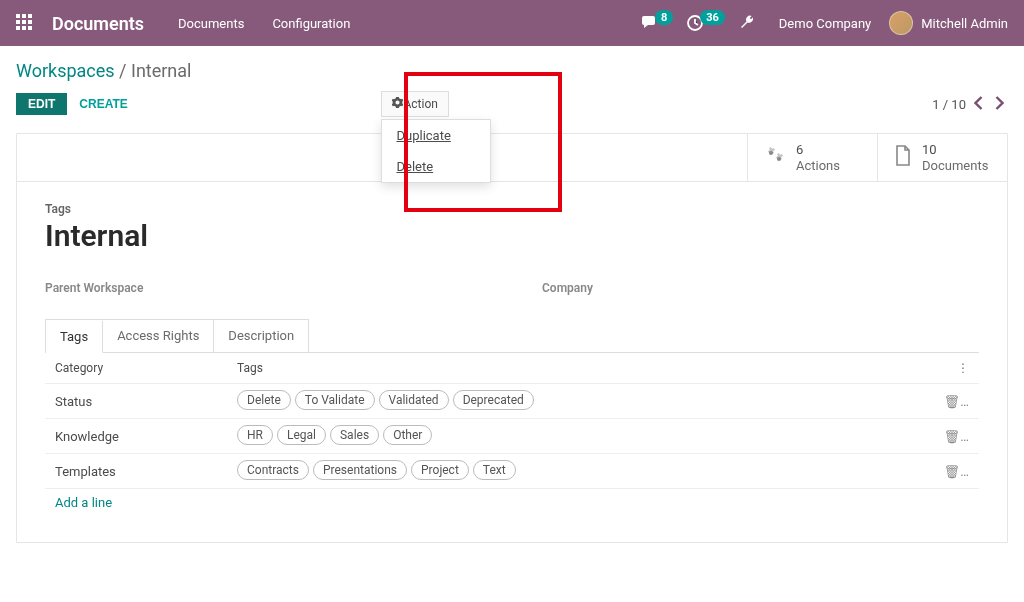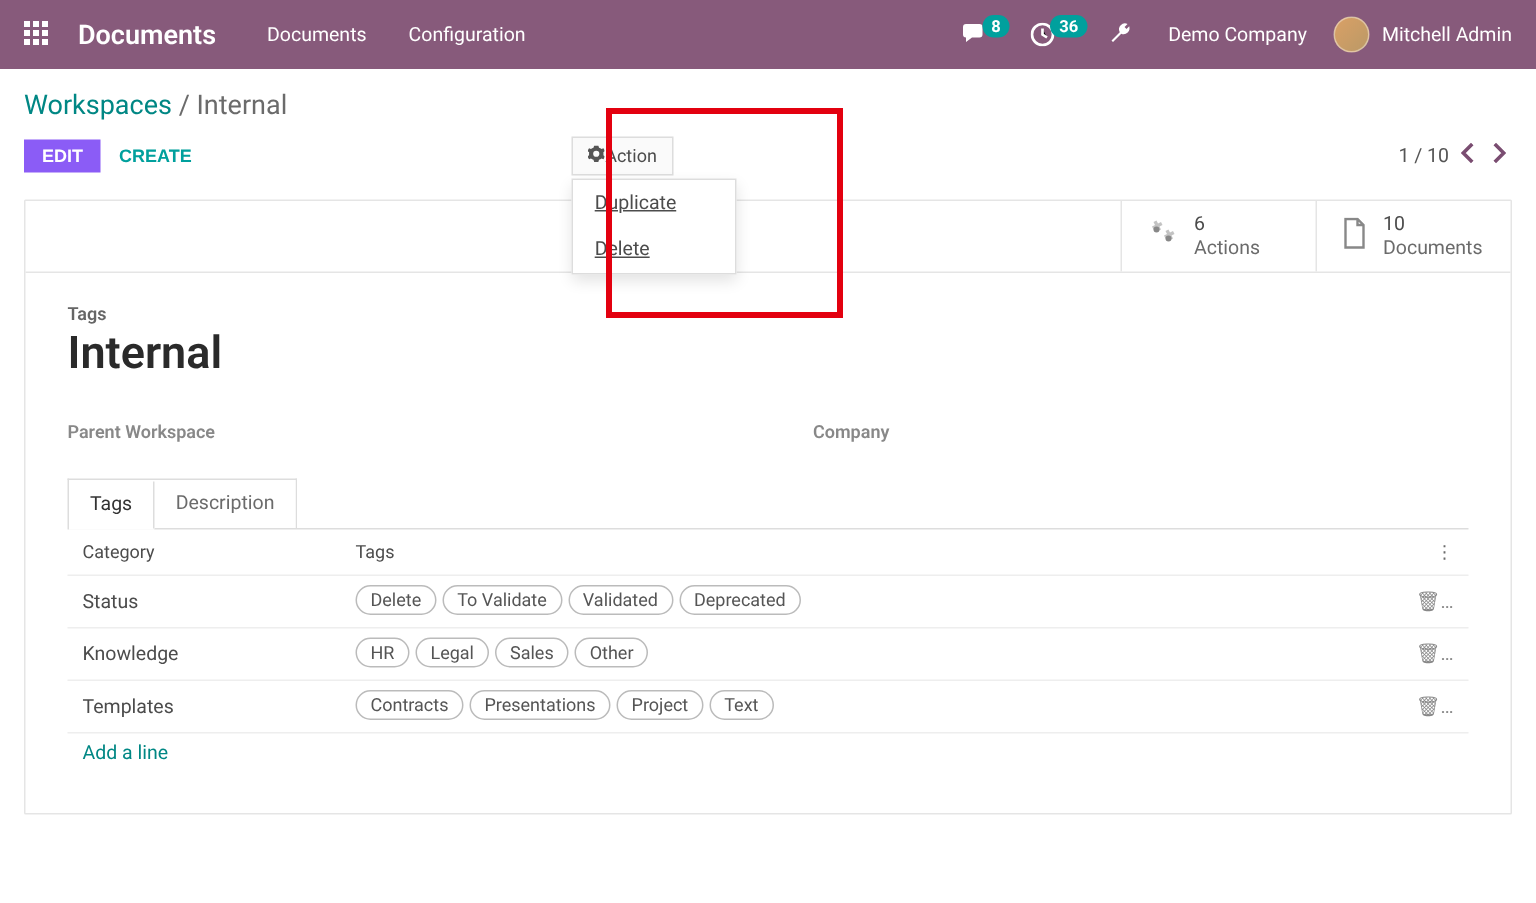--- a/index.html
+++ b/index.html
@@ -13,21 +13,21 @@
   .msg-wrap { position: relative; margin-right: 14px; cursor: pointer; display: flex; align-items: center; }
   .badge { background: #00a09d; color: #fff; font-size: 11px; font-weight: 700; border-radius: 10px; padding: 1px 6px; margin-left: -3px; position: relative; top: -6px; }
   .tool-icon svg { display: block; }
   .company { margin: 0 18px; font-size: 13px; cursor: pointer; }
   .user-wrap { display: flex; align-items: center; cursor: pointer; }
   .avatar { width: 24px; height: 24px; border-radius: 50%; background: linear-gradient(135deg,#d9a066,#b96); margin-right: 8px; border: 1px solid rgba(255,255,255,.4); }
   .page { padding: 14px 16px 0 16px; }
   .breadcrumbs { font-size: 18px; color: #6b6b6b; margin-bottom: 10px; }
   .bc-link { color: #008784; cursor: pointer; }
   .action-row { display: flex; align-items: center; }
-  .btn-prim { background: #8b5cf6; color: #fff; border: none; padding: 4px 12px; font-weight: 700; font-size: 12px; cursor: pointer; }
+  .btn-prim { background: #0f766e; color: #fff; border: none; padding: 4px 12px; font-weight: 700; font-size: 12px; cursor: pointer; }
   .btn-sec { background: transparent; color: #00a09d; border: none; padding: 6px 12px; font-weight: 700; font-size: 12px; cursor: pointer; }
   .mid-box { position: relative; margin-left: auto; margin-right: auto; }
   .pager-area { display: flex; align-items: center; gap: 4px; margin-left: auto; }
   .arrow-btn { color: #7a4d71; cursor: pointer; padding: 4px; }
   .sheet { border: 1px solid #e5e5e5; margin: 16px 16px 0 16px; background: #fff; border-radius: 1px; }
   .sheet-head { display: flex; justify-content: flex-end; border-bottom: 1px solid #e5e5e5; }
   .stat-btn { display: flex; align-items: center; gap: 10px; padding: 8px 16px; border-left: 1px solid #e5e5e5; cursor: pointer; min-width: 130px; }
   .stat-ico { color: #888; }
   .stat-text { line-height: 1.2; color: #6b6b6b; }
   .stat-text div:first-child { color: #4c4c4c; }
@@ -185,20 +185,21 @@
       <div>
           <div class="field-label">Parent Workspace</div>
         </div>
       <div>
           <div class="field-label">Company</div>
         </div>
     </div>
 
     <div class="tabs">
       <div class="tab active">Tags</div>
+      <div class="tab">Access Rights</div>
       <div class="tab">Description</div>
     </div>
     <div class="tab-wrap-outer">
       <div class="grid-head">
         <div class="col-cat">Category</div>
         <div class="col-tags">Tags</div>
         <div class="col-act"><span class="dots">⋮</span></div>
       </div>
       <div id="grid-body">
           <div class="grid-row">

